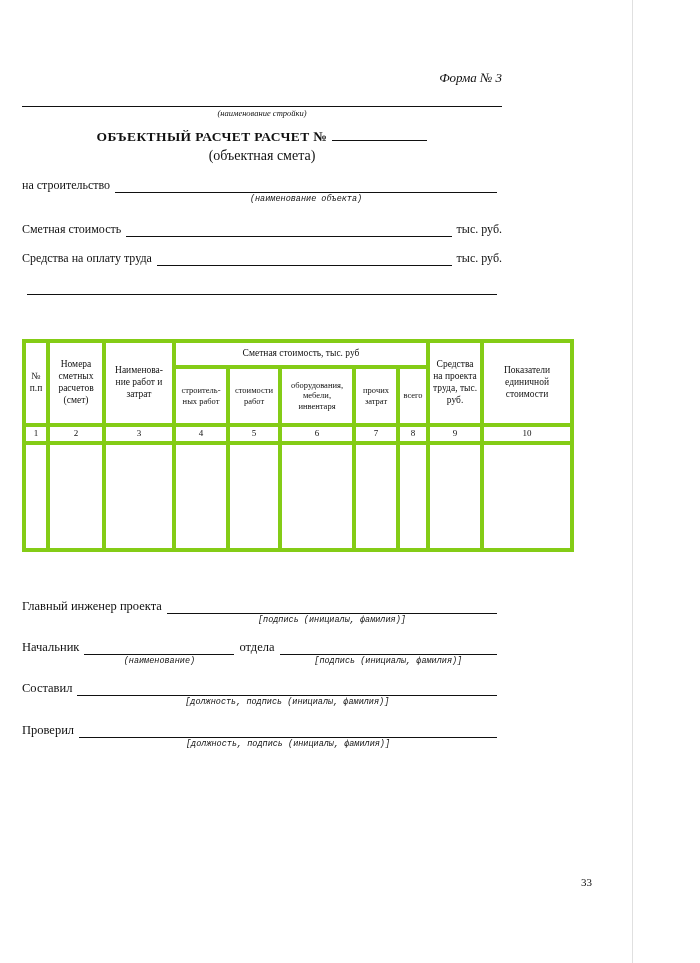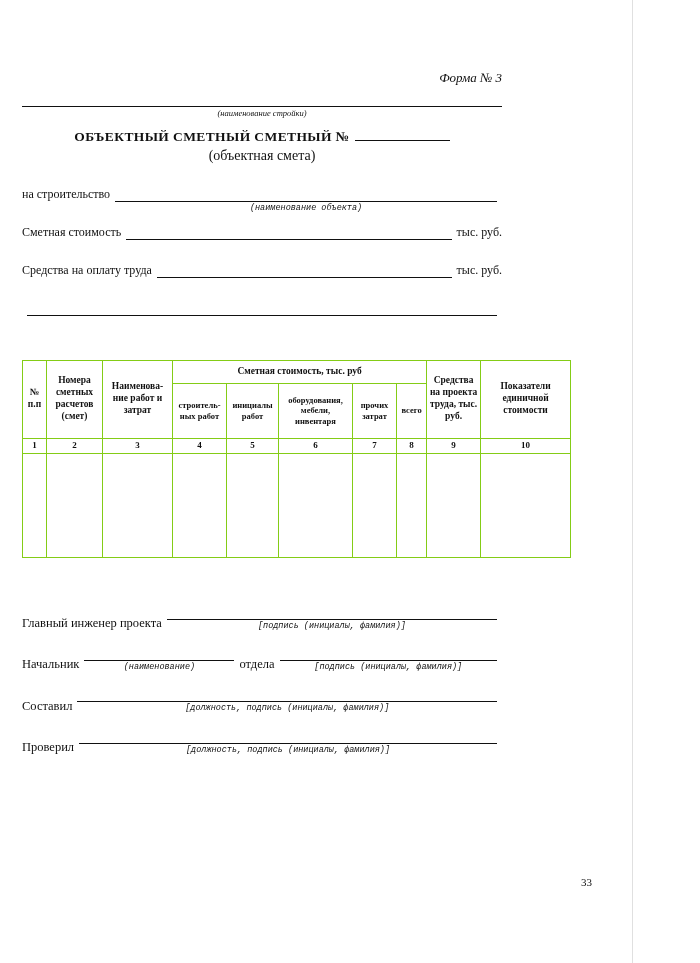--- a/index.html
+++ b/index.html
@@ -11,53 +11,53 @@
   }
   .form-label{text-align:right;font-style:italic;font-size:13px;}
   .topline{margin-top:20px;display:flex;flex-direction:column;}
   .hline{border-bottom:1px solid #111;height:0;}
   .caption{font-style:italic;font-size:8.5px;text-align:center;padding-top:2px;line-height:1.1;}
   .title-block{margin-top:9px;text-align:center;}
   .title-main{font-weight:bold;font-size:13.5px;letter-spacing:.4px;}
   .title-blank{display:inline-block;width:95px;border-bottom:1px solid #111;height:12px;margin-left:5px;}
   .subtitle{font-size:14px;margin-top:3px;}
   .fields{margin-top:8px;}
-  .frow{display:flex;align-items:flex-start;font-size:12px;margin-top:22px;}
-  .frow.tight{margin-top:10px;}
+  .frow{display:flex;align-items:flex-start;font-size:12px;margin-top:13px;}
+  .frow.tight{margin-top:16px;}
   .flabel{white-space:nowrap;line-height:16px;}
   .fblank{flex:1 1 auto;display:flex;flex-direction:column;margin:0 5px;min-width:0;font-family:Liberation Mono, monospace;}
   .fline{height:15px;border-bottom:1px solid #111;}
   .w140{flex:0 0 140px;}
   .w18{flex:0 0 18px;}
   .w150{flex:0 0 150px;}
   table.ftable{border-collapse:collapse;table-layout:fixed;width:548px;margin-top:44px;}
-  .ftable th,.ftable td{border:1px solid #84cc16;font-weight:bold;text-align:center;vertical-align:middle;padding:1px 2px;font-size:8.5px;line-height:1.25;overflow:hidden;}
+  .ftable th,.ftable td{border:4px solid #84cc16;font-weight:normal;text-align:center;vertical-align:middle;padding:1px 2px;font-size:8.5px;line-height:1.25;overflow:hidden;}
   .ftable .group-h th{height:20px;font-size:9.5px;}
   .ftable .sub-h th{height:52px;}
   .ftable .numrow td{height:14px;font-size:9px;padding:0 2px;}
   .ftable .bodyrow td{height:101px;}
   .signatures{margin-top:46px;}
-  .srow{display:flex;align-items:flex-end;font-size:12.5px;margin-top:14px;}
+  .srow{display:flex;align-items:flex-start;font-size:12.5px;margin-top:14px;}
   .srow .flabel{line-height:16px;}
   .page-number{position:absolute;left:0;top:876px;width:592px;text-align:right;font-size:11px;}
 </style>
 </head>
 <body>
 
 <div class="page">
 
   <div class="form-label">Форма № 3</div>
 
   <div class="topline">
     <div class="hline"></div>
     <div class="caption">(наименование стройки)</div>
   </div>
 
   <div class="title-block">
-    <span class="title-main">ОБЪЕКТНЫЙ СМЕТНЫЙ СМЕТНЫЙ №</span><span class="title-blank"></span>
+    <span class="title-main">ОБЪЕКТНЫЙ РАСЧЕТ РАСЧЕТ №</span><span class="title-blank"></span>
     <div class="subtitle">(объектная смета)</div>
   </div>
 
   <div class="fields">
 
     <div class="frow">
       <span class="flabel">на строительство</span>
       <span class="fblank">
         <span class="fline"></span>
         <span class="caption">(наименование объекта)</span>
@@ -106,21 +106,21 @@
       <tr class="group-h">
         <th rowspan="2">№ п.п</th>
         <th rowspan="2">Номера сметных расчетов (смет)</th>
         <th rowspan="2">Наименова-ние работ и затрат</th>
         <th colspan="5">Сметная стоимость, тыс. руб</th>
         <th rowspan="2">Средства на проекта труда, тыс. руб.</th>
         <th rowspan="2">Показатели единичной стоимости</th>
       </tr>
       <tr class="sub-h">
         <th>строитель-ных работ</th>
-        <th>инициалы работ</th>
+        <th>стоимости работ</th>
         <th>оборудования, мебели, инвентаря</th>
         <th>прочих затрат</th>
         <th>всего</th>
       </tr>
       <tr class="numrow">
         <td>1</td>
         <td>2</td>
         <td>3</td>
         <td>4</td>
         <td>5</td>

